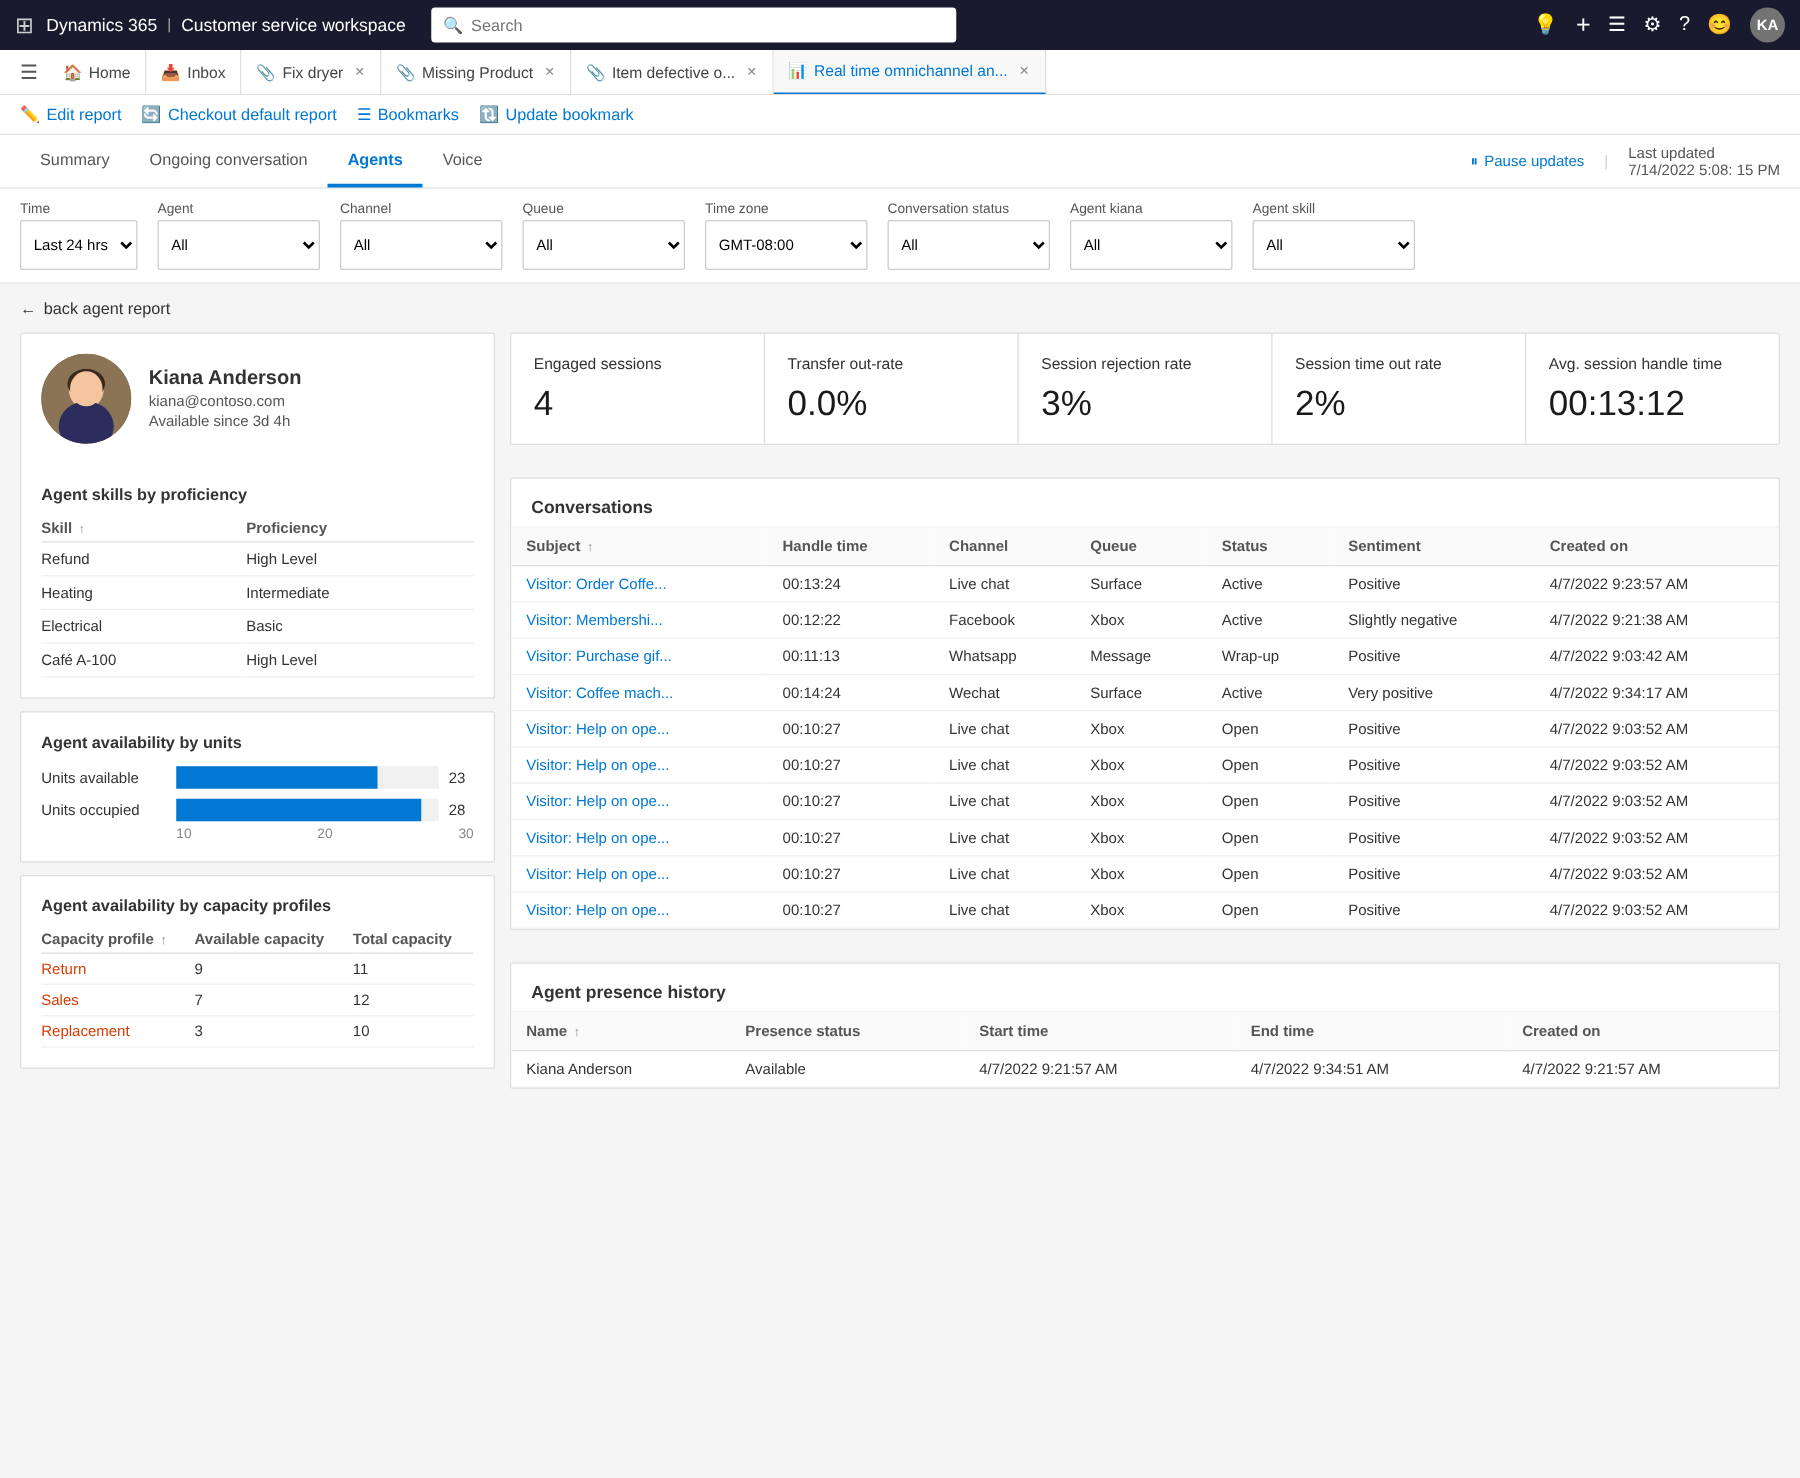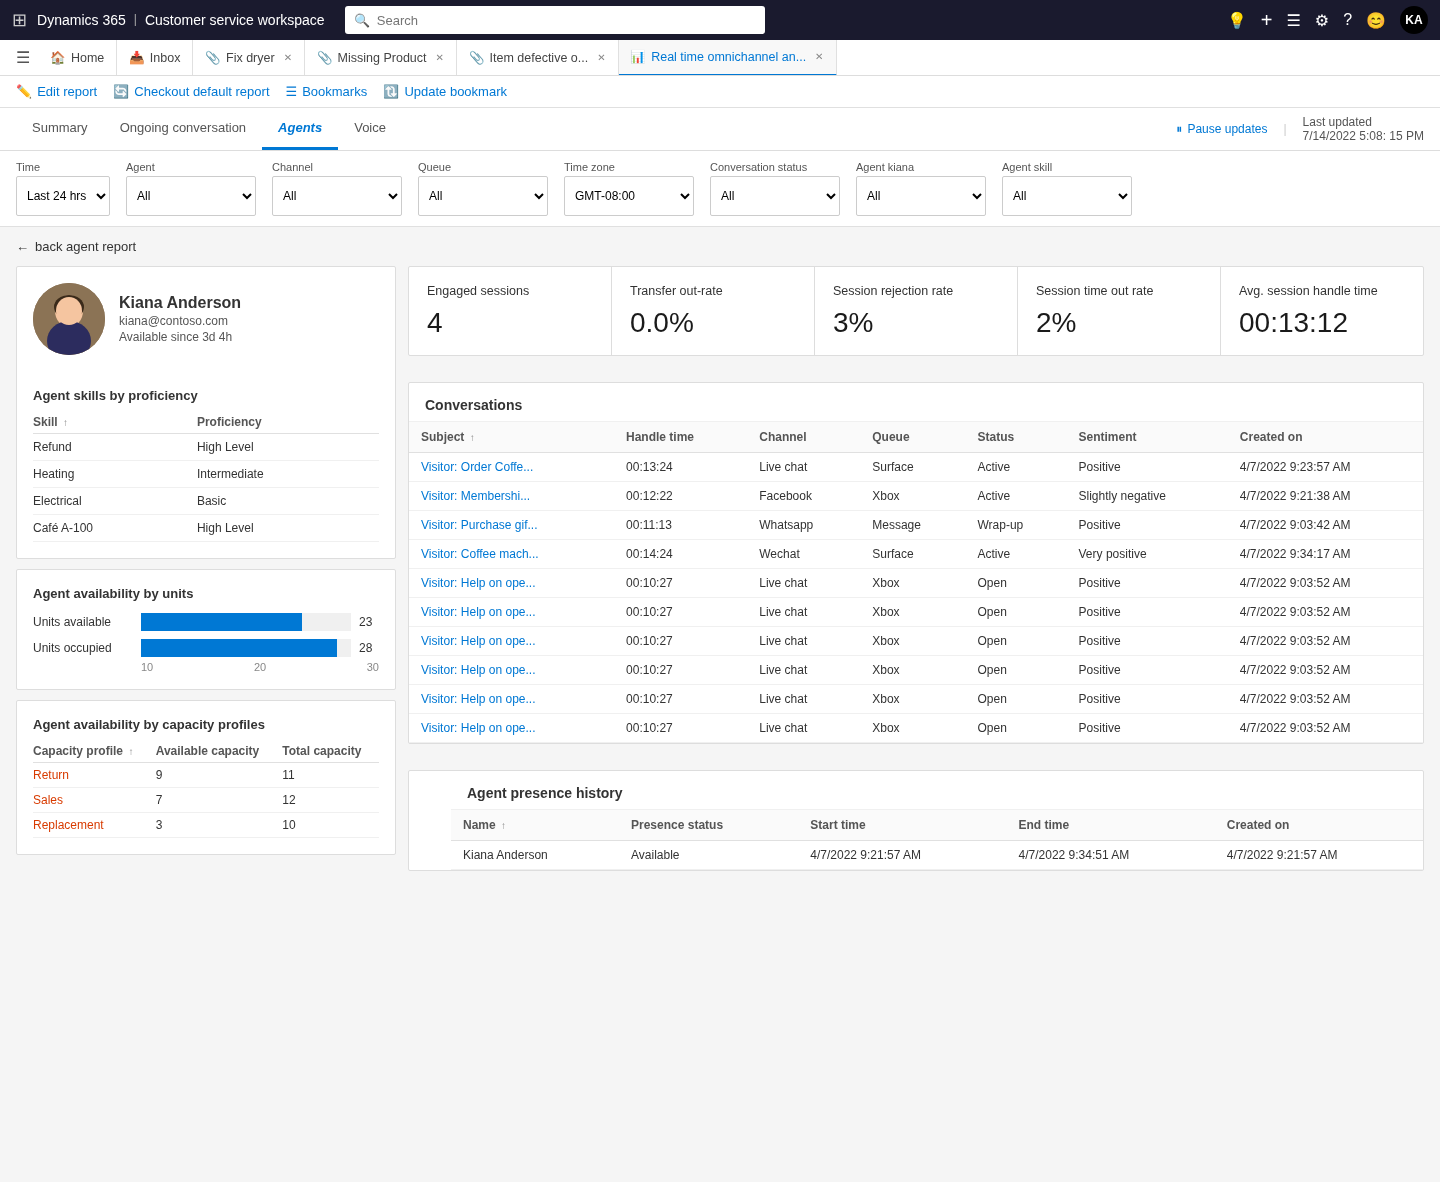--- a/index.html
+++ b/index.html
@@ -4,38 +4,38 @@
   <style>
     * { box-sizing: border-box; margin: 0; padding: 0; }
     body { font-family: 'Segoe UI', sans-serif; font-size: 13px; background: #f5f5f5; color: #333; overflow-x: hidden; }
 
     
     .top-nav { display: flex; align-items: center; background: #1a1a2e; height: 40px; padding: 0 12px; gap: 10px; }
     .top-nav .app-logo { display: flex; align-items: flex-start; gap: 8px; color: white; font-size: 14px; font-weight: 500; }
     .top-nav .search-bar { flex: 1; max-width: 420px; height: 28px; background: white; border-radius: 3px; display: flex; align-items: center; padding: 0 10px; gap: 6px; margin-left: 10px; }
     .top-nav .search-bar input { border: none; outline: none; font-size: 13px; width: 100%; }
     .top-nav .nav-icons { margin-left: auto; display: flex; align-items: center; gap: 14px; color: white; font-size: 16px; }
-    .top-nav .avatar { width: 28px; height: 28px; border-radius: 50%; background: #000000; display: flex; align-items: center; justify-content: center; color: white; font-size: 12px; font-weight: bold; }
+    .top-nav .avatar { width: 28px; height: 28px; border-radius: 50%; background: #737373; display: flex; align-items: center; justify-content: center; color: white; font-size: 12px; font-weight: bold; }
 
     
     .tab-bar { display: flex; align-items: center; background: white; height: 36px; border-bottom: 1px solid #ddd; padding: 0 8px; gap: 0; overflow-x: auto; }
     .tab-bar .tab-item { display: flex; align-items: center; gap: 5px; padding: 0 12px; height: 36px; font-size: 12.5px; color: #444; cursor: pointer; border-right: 1px solid #e0e0e0; white-space: nowrap; }
     .tab-item.active { background: #f8f8f8; border-bottom: 2px solid #0078d4; color: #0078d4; }
     .tab-item .close-btn { color: #888; margin-left: 4px; font-size: 10px; }
     .hamburger { padding: 0 8px; color: #555; font-size: 16px; cursor: pointer; }
 
     
     .toolbar { display: flex; align-items: center; gap: 16px; background: white; padding: 6px 16px; border-bottom: 1px solid #e0e0e0; }
     .toolbar-btn { display: flex; align-items: center; gap: 5px; color: #0078d4; cursor: pointer; font-size: 13px; padding: 2px 0; }
 
     
     .report-tabs { display: flex; align-items: center; justify-content: space-between; background: white; padding: 0 16px; border-bottom: 1px solid #ddd; }
     .report-tabs .tabs { display: flex; }
     .report-tabs .tab { padding: 12px 16px; font-size: 13px; color: #555; cursor: pointer; border-bottom: 3px solid transparent; }
-    .report-tabs .tab.active { color: #0078d4; border-bottom-color: #0078d4; font-weight: 600; font-style: italic; }
+    .report-tabs .tab.active { color: #0078d4; border-bottom-color: #0078d4; font-weight: 600; }
     .report-tabs .right-info { display: flex; align-items: center; gap: 16px; font-size: 12px; color: #555; }
     .pause-btn { display: flex; align-items: center; gap: 5px; color: #0078d4; cursor: pointer; }
 
     
     .filters { display: flex; align-items: center; gap: 16px; background: white; padding: 10px 16px; border-bottom: 1px solid #e0e0e0; flex-wrap: wrap; }
     .filter-group { display: flex; flex-direction: column; gap: 3px; }
     .filter-label { font-size: 11px; color: #555; font-weight: 500; }
     .filter-select { height: 40px; border: 1px solid #ccc; border-radius: 2px; padding: 0 6px; font-size: 12px; background: white; min-width: 80px; cursor: pointer; }
     .filter-select.wide { min-width: 130px; }
 
@@ -95,21 +95,21 @@
     
     .conversations-section { background: white; border: 1px solid #ddd; border-radius: 2px; padding: 0; }
     .section-title { font-size: 14px; font-weight: 600; padding: 14px 16px 8px; color: #333; border-bottom: 1px solid #f0f0f0; }
     .data-table { width: 100%; border-collapse: collapse; }
     .data-table th { text-align: left; font-size: 12px; color: #555; font-weight: 600; padding: 8px 12px; border-bottom: 1px solid #e0e0e0; background: #fafafa; }
     .data-table td { font-size: 12px; padding: 7px 12px; border-bottom: 1px solid #f0f0f0; color: #333; }
     .data-table td a { color: #0078d4; text-decoration: none; }
     .table-wrapper { max-height: 380px; overflow-y: auto; }
 
     
-    .presence-section { background: white; border: 1px solid #ddd; border-radius: 2px; padding-left: 42px; }
+    .presence-section { background: white; border: 1px solid #ddd; border-radius: 2px; }
 
     
     .sort-icon { display: inline; color: #888; font-size: 10px; margin-left: 2px; }
 
     
     ::-webkit-scrollbar { width: 6px; height: 6px; }
     ::-webkit-scrollbar-track { background: #f1f1f1; }
     ::-webkit-scrollbar-thumb { background: #c1c1c1; border-radius: 3px; }
   </style>
 </head>

